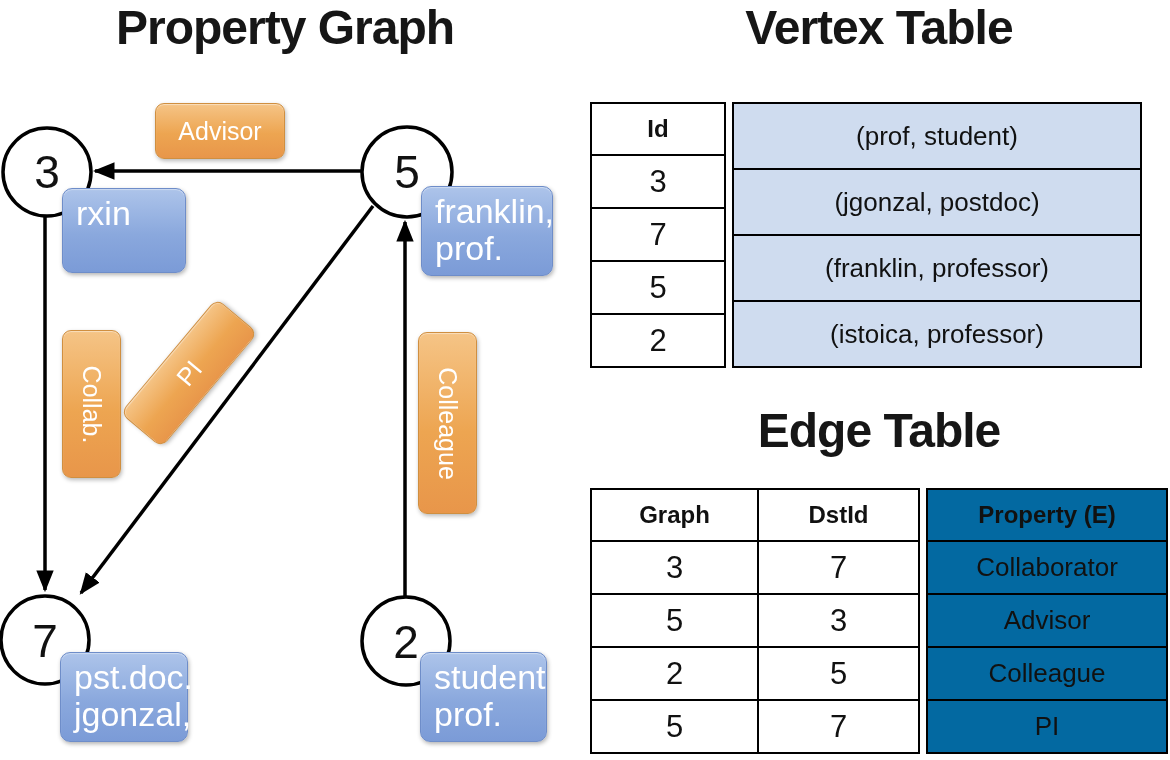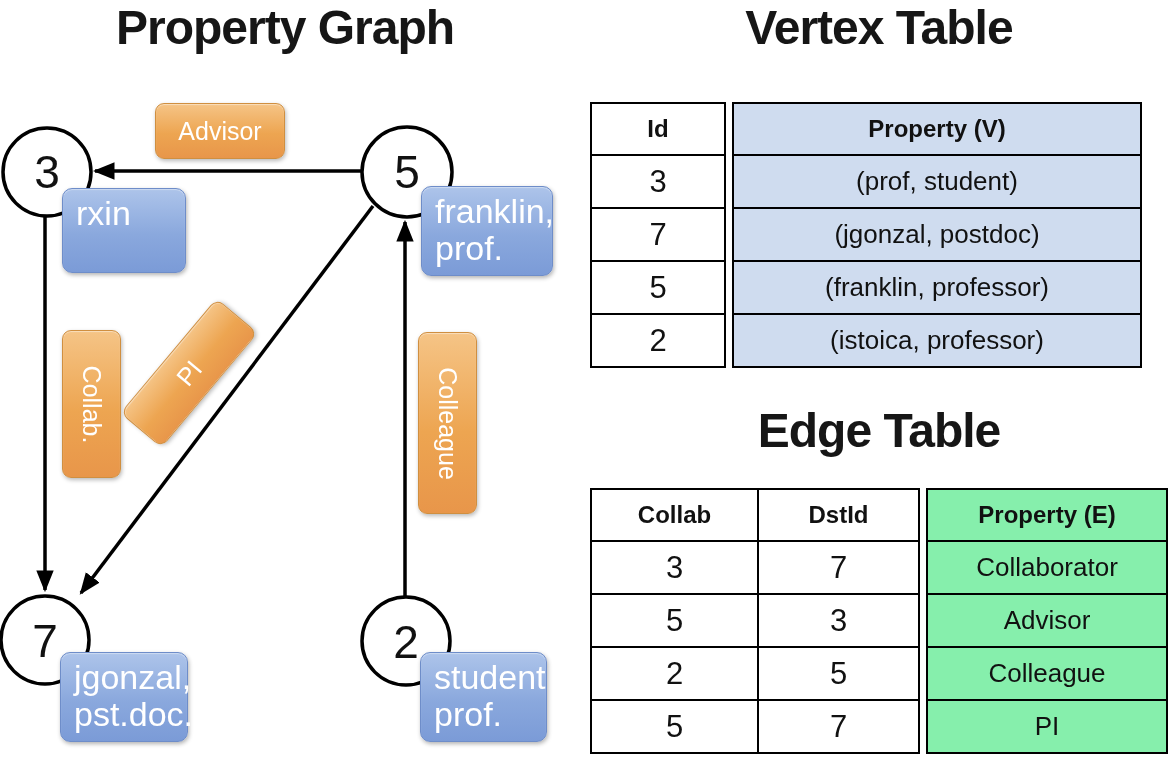--- a/index.html
+++ b/index.html
@@ -60,21 +60,21 @@
   .tbl td { height:51px; }
   td.num  { font-size:31px; font-weight:400; }
   td.prop { font-size:26px; }
 
   #vt-id   { width:136px; }
   #vt-prop { width:410px; }
   #vt-prop th, #vt-prop td { background:#cfdcef; }
 
   #et-src  { width:330px; }
   #et-prop { width:242px; }
-  #et-prop th, #et-prop td { background:#86efac; }
+  #et-prop th, #et-prop td { background:#0369a1; }
   #et-prop td { font-size:26px; }
 </style>
 </head>
 <body>
 
 <div class="title" id="graph-title">Property Graph</div>
 
 <svg id="edge-svg" width="570" height="760" viewBox="0 0 570 760">
   <defs>
     <marker id="arrow" viewBox="0 0 10 8" refX="9" refY="4" markerWidth="6.2" markerHeight="5" orient="auto-start-reverse">
@@ -111,22 +111,22 @@
 </div>
 
 <div class="vbox" id="vbox-rxin">
   <div>rxin</div>
 </div>
 <div class="vbox" id="vbox-franklin">
   <div>franklin,</div>
   <div>prof.</div>
 </div>
 <div class="vbox" id="vbox-jgonzal">
+  <div>pst.doc.</div>
   <div>jgonzal,</div>
-  <div>pst.doc.</div>
 </div>
 <div class="vbox" id="vbox-istoica">
   <div>student</div>
   <div>prof.</div>
 </div>
 
 <div class="title" id="vertex-title">Vertex Table</div>
 
 <div class="tblwrap" id="vertex-table-wrap">
   <table class="tbl" id="vt-id">
@@ -143,23 +143,20 @@
     <tr>
       <td class="num">5</td>
         </tr>
     <tr>
       <td class="num">2</td>
         </tr>
   </tbody>
     </table>
   <table class="tbl" id="vt-prop">
     <tbody>
-        <tr>
-      <th>Property (V)</th>
-    </tr>
     <tr>
       <td class="prop">(prof, student)</td>
         </tr>
     <tr>
       <td class="prop">(jgonzal, postdoc)</td>
         </tr>
     <tr>
       <td class="prop">(franklin, professor)</td>
         </tr>
     <tr>
@@ -168,21 +165,21 @@
   </tbody>
     </table>
 </div>
 
 <div class="title" id="edge-title">Edge Table</div>
 
 <div class="tblwrap" id="edge-table-wrap">
   <table class="tbl" id="et-src">
     <tbody>
         <tr>
-      <th style="width:165px;">Collab</th>
+      <th style="width:165px;">Graph</th>
       <th>DstId</th>
     </tr>
     <tr>
       <td class="num">3</td>
       <td class="num">7</td>
         </tr>
     <tr>
       <td class="num">5</td>
       <td class="num">3</td>
         </tr>

